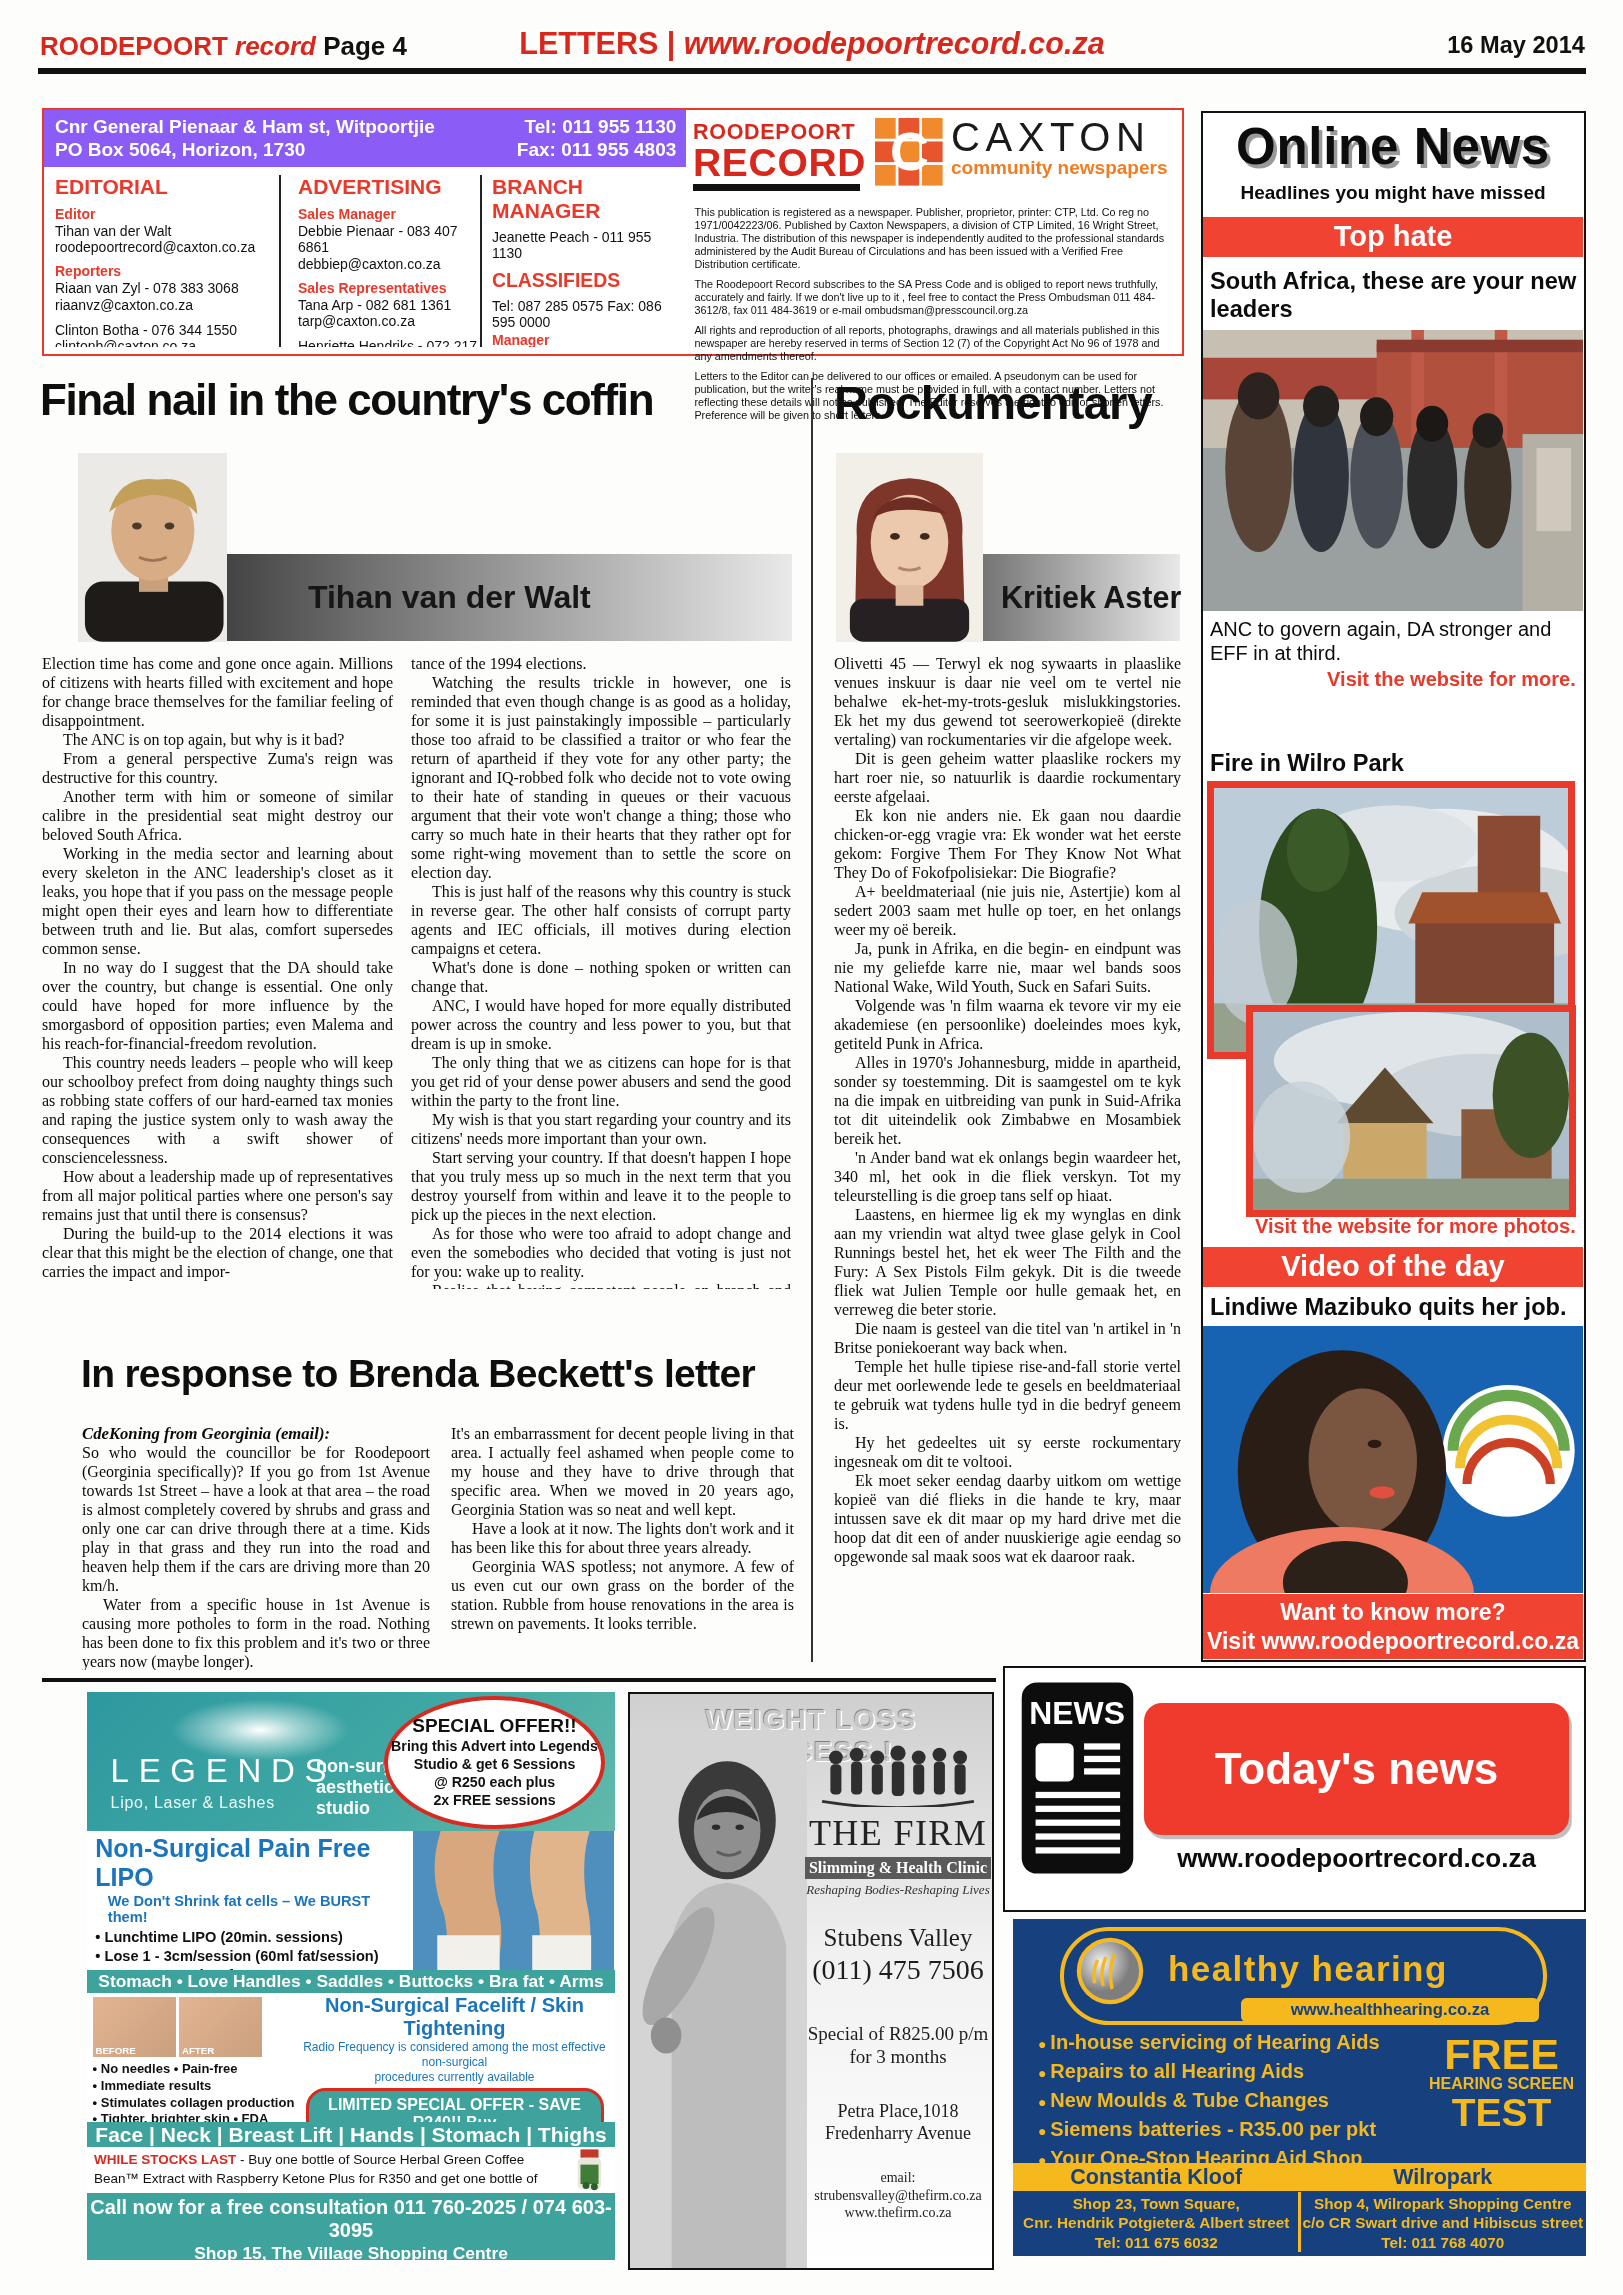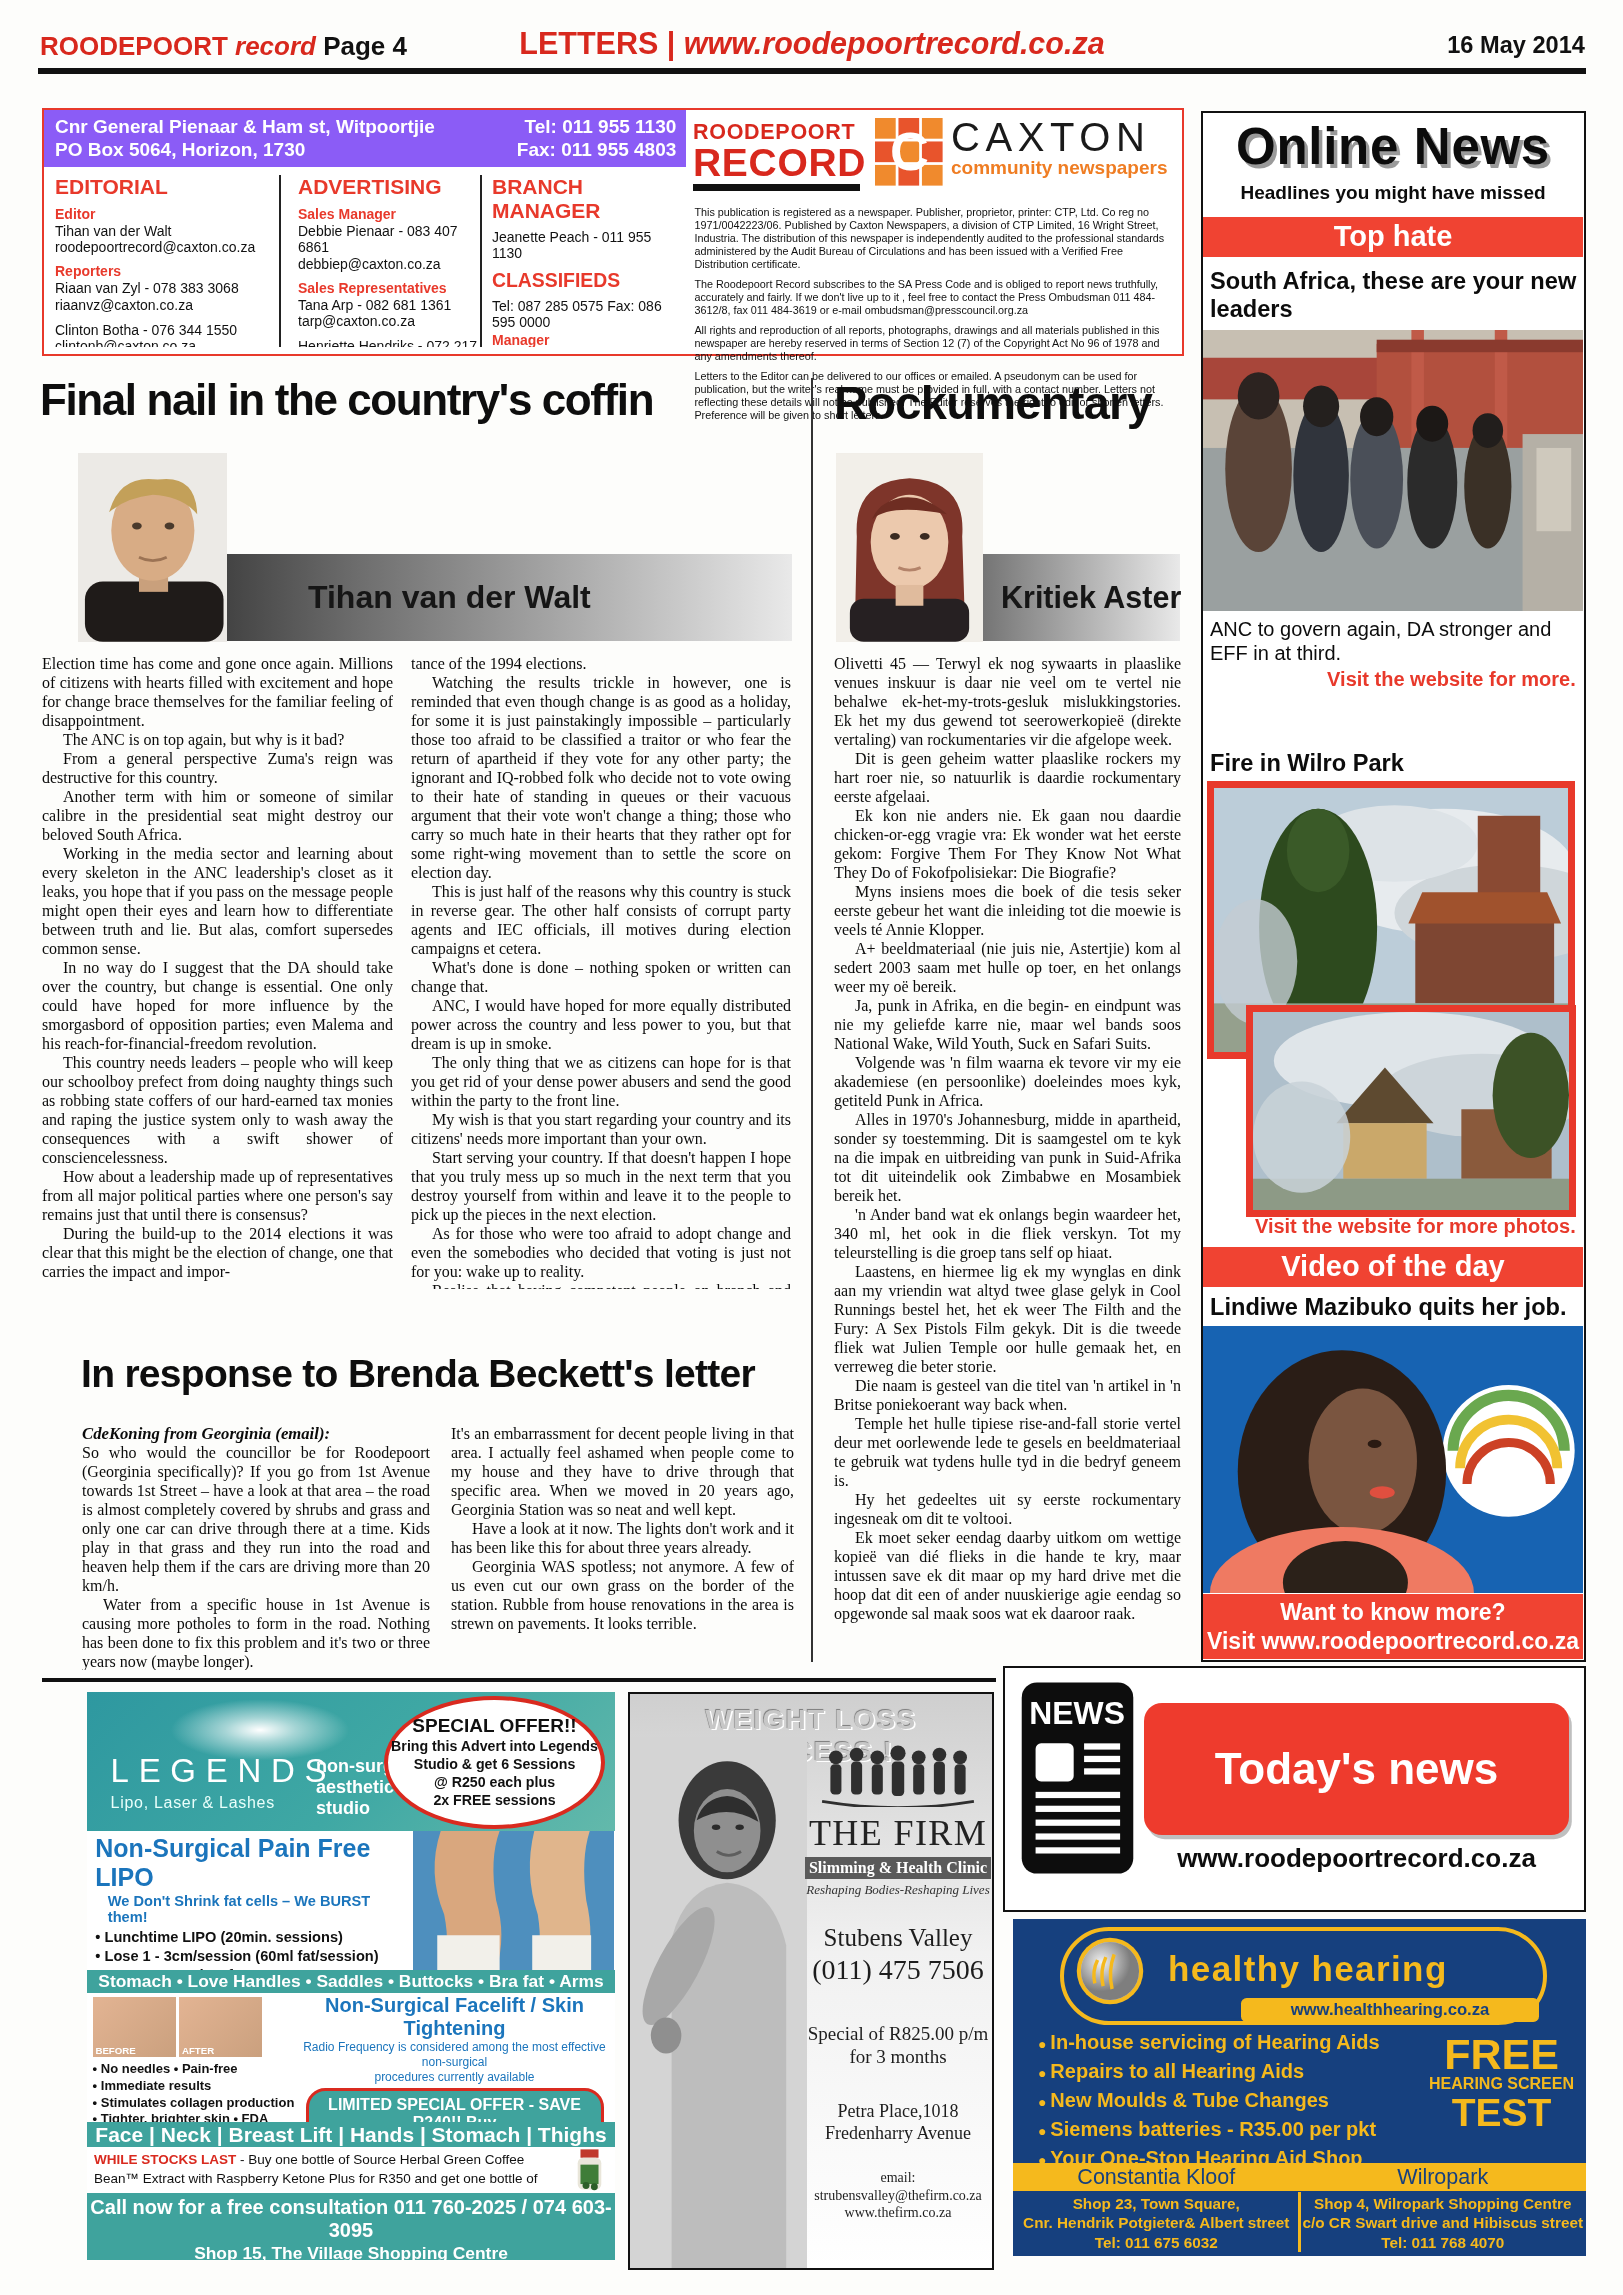--- a/index.html
+++ b/index.html
@@ -158,21 +158,21 @@
   .hh-url{position:absolute;left:177px;top:67px;width:298px;height:23.6px;background:#f5b91d;color:#16407e;
           font-weight:bold;font-size:16.7px;text-align:center;line-height:23.6px;border-radius:5.6px;}
   .hh-bullets{position:absolute;left:25px;top:110px;width:389px;}
   .hh-bullets div{font-size:20px;font-weight:bold;color:#f5b91d;line-height:27px;}
   .hh-bullets div::before{content:"● ";font-size:14px;}
   .hh-free{position:absolute;left:414px;top:115px;width:149px;text-align:center;color:#f5b91d;}
   .hh-f1{font-size:43px;font-weight:900;line-height:40px;}
   .hh-f2{font-size:16px;font-weight:bold;line-height:19.4px;}
   .hh-f3{font-size:39px;font-weight:900;line-height:40px;}
   .hh-band{position:absolute;left:0;top:244px;width:573px;height:28px;background:#f5b91d;display:flex;}
-  .hh-band div{width:50%;text-align:center;color:#16407e;font-weight:normal;font-size:21.5px;line-height:28px;}
+  .hh-band div{width:50%;text-align:center;color:#16407e;font-weight:bold;font-size:21.5px;line-height:28px;}
   .hh-addr{position:absolute;left:0;top:275px;width:573px;display:flex;}
   .hh-addr .cola{width:50%;text-align:center;}
   .hh-addr .cola div{font-size:15.3px;font-weight:bold;color:#f5b91d;line-height:19.4px;}
   .hh-vdiv{position:absolute;left:285px;top:273px;width:2.8px;height:60px;background:#f5b91d;}
 </style>
 </head>
 <body>
 
 <div class="page">
 
@@ -425,21 +425,20 @@
       <ellipse cx="128" cy="120" rx="7" ry="5" fill="#3a2a20"></ellipse>
       <path d="M90 165 Q106 172 122 165" stroke="#b3836a" stroke-width="4" fill="none"></path>
       <rect x="20" y="210" width="172" height="62" rx="20" fill="#262022"></rect>
       <rect x="86" y="190" width="40" height="30" fill="#e0bb9d"></rect>
     </svg>
   </div>
   <div class="abs bodytext a2-body">
       <p>Olivetti 45 — Terwyl ek nog sywaarts in plaaslike venues inskuur is daar nie veel om te vertel nie behalwe ek-het-my-trots-gesluk mislukkingstories. Ek het my dus gewend tot seerowerkopieë (direkte vertaling) van rockumentaries vir die afgelope week.</p>
       <p>Dit is geen geheim watter plaaslike rockers my hart roer nie, so natuurlik is daardie rockumentary eerste afgelaai.</p>
       <p>Ek kon nie anders nie. Ek gaan nou daardie chicken-or-egg vragie vra: Ek wonder wat het eerste gekom: Forgive Them For They Know Not What They Do of Fokofpolisiekar: Die Biografie?</p>
-      <p>Myns insiens moes die boek of die tesis seker eerste gebeur het want die inleiding tot die moewie is veels té Annie Klopper.</p>
       <p>A+ beeldmateriaal (nie juis nie, Astertjie) kom al sedert 2003 saam met hulle op toer, en het onlangs weer my oë bereik.</p>
       <p>Ja, punk in Afrika, en die begin- en eindpunt was nie my geliefde karre nie, maar wel bands soos National Wake, Wild Youth, Suck en Safari Suits.</p>
       <p>Volgende was 'n film waarna ek tevore vir my eie akademiese (en persoonlike) doeleindes moes kyk, getiteld Punk in Africa.</p>
       <p>Alles in 1970's Johannesburg, midde in apartheid, sonder sy toestemming. Dit is saamgestel om te kyk na die impak en uitbreiding van punk in Suid-Afrika tot dit uiteindelik ook Zimbabwe en Mosambiek bereik het.</p>
       <p>'n Ander band wat ek onlangs begin waardeer het, 340 ml, het ook in die fliek verskyn. Tot my teleurstelling is die groep tans self op hiaat.</p>
       <p>Laastens, en hiermee lig ek my wynglas en dink aan my vriendin wat altyd twee glase gelyk in Cool Runnings bestel het, het ek weer The Filth and the Fury: A Sex Pistols Film gekyk. Dit is die tweede fliek wat Julien Temple oor hulle gemaak het, en verreweg die beter storie.</p>
       <p>Die naam is gesteel van die titel van 'n artikel in 'n Britse poniekoerant way back when.</p>
       <p>Temple het hulle tipiese rise-and-fall storie vertel deur met oorlewende lede te gesels en beeldmateriaal te gebruik wat tydens hulle tyd in die bedryf geneem is.</p>
       <p>Hy het gedeeltes uit sy eerste rockumentary ingesneak om dit te voltooi.</p>
       <p>Ek moet seker eendag daarby uitkom om wettige kopieë van dié flieks in die hande te kry, maar intussen save ek dit maar op my hard drive met die hoop dat dit een of ander nuuskierige agie eendag so opgewonde sal maak soos wat ek daaroor raak.</p>

